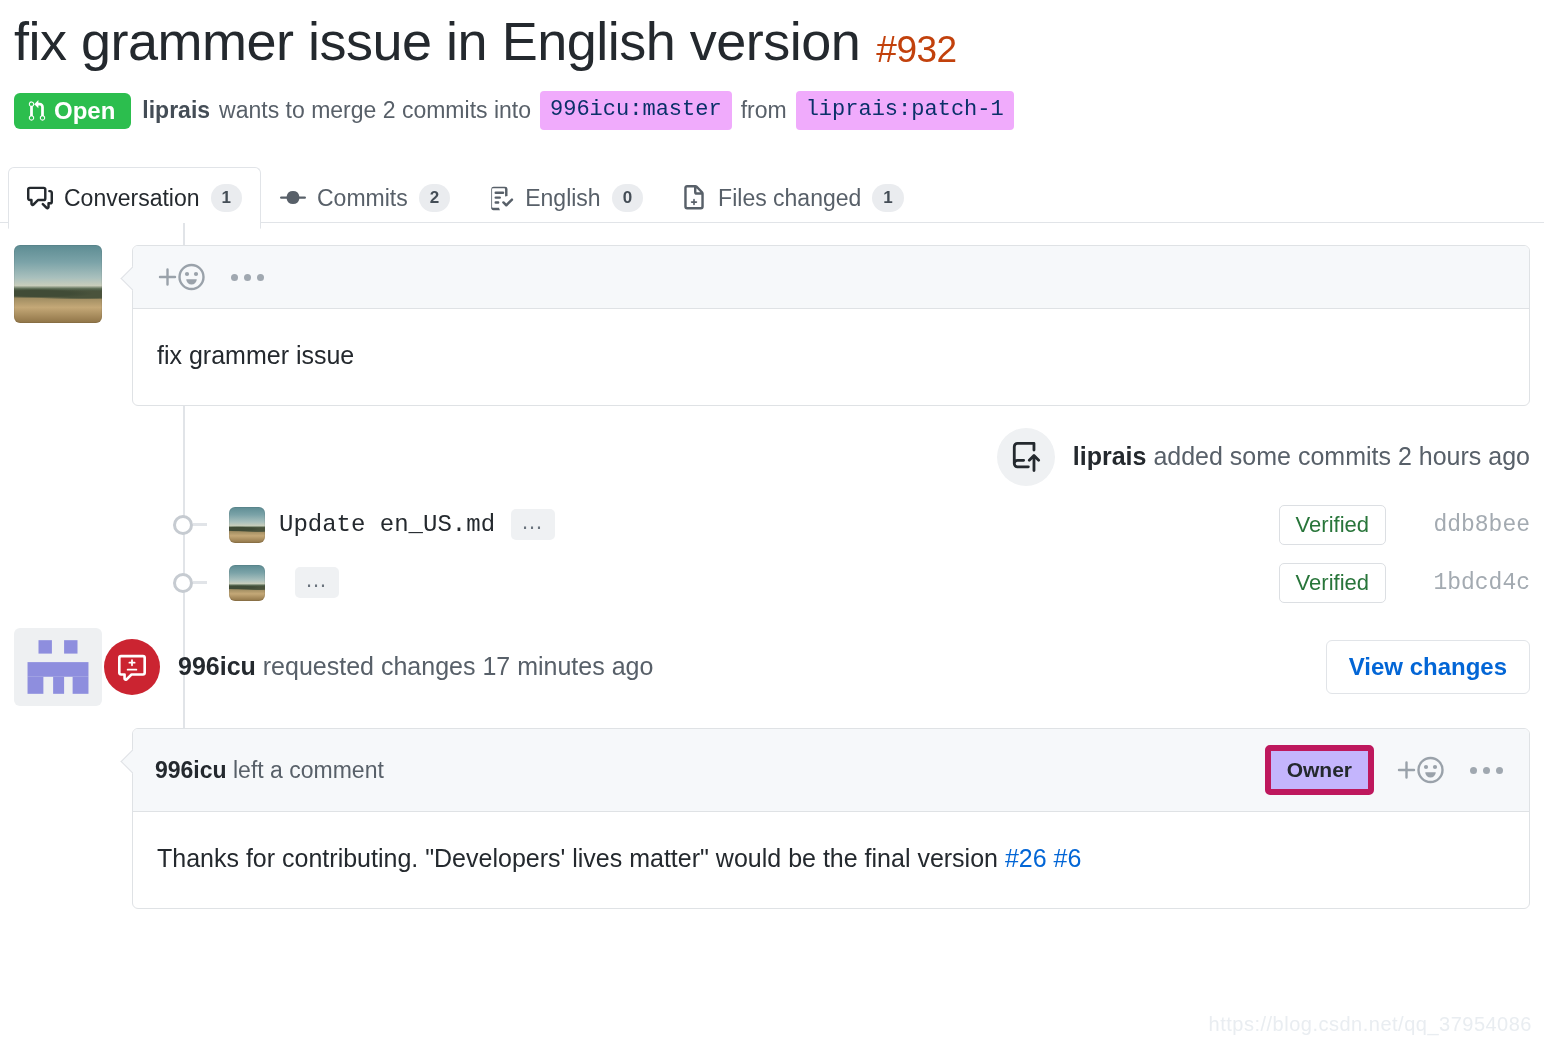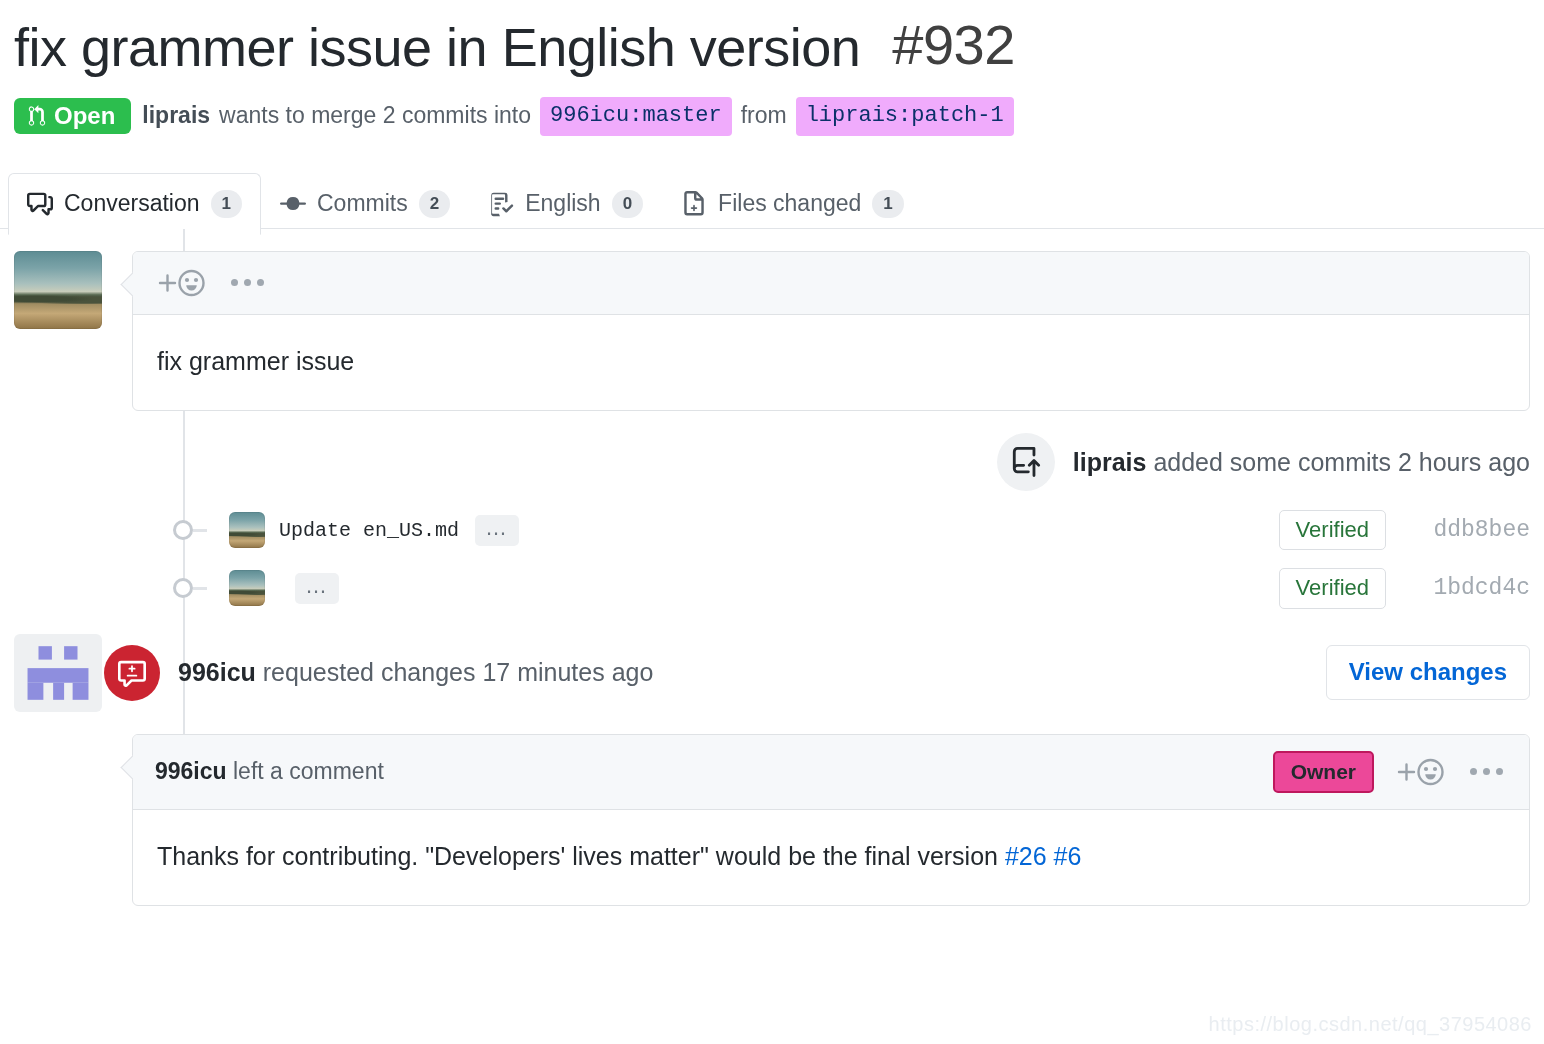--- a/index.html
+++ b/index.html
@@ -16,22 +16,22 @@
   
   .title-row {
     padding: 12px 14px 0 14px;
     display: flex; align-items: flex-end; flex-wrap: wrap;
   }
   .pr-title {
     font-size: 54px; font-weight: 400; line-height: 1.1;
     color: #24292e; letter-spacing: -0.5px;
   }
   .pr-number {
-    font-size: 56px; font-weight: 300; color: #404040;
-    margin-left: 32px; letter-spacing: -0.5px;
+    font-size: 37px; font-weight: 300; color: #c2410c;
+    margin-left: 16px; letter-spacing: -0.5px;
   }
 
   
   .subhead {
     display: flex; align-items: center;
     padding: 20px 14px 0 14px; gap: 11px;
   }
   .state-badge {
     display: inline-flex; align-items: center; gap: 7px;
     background: #2cbe4e; color: #fff;
@@ -121,23 +121,23 @@
   .comment-head {
     display: flex; align-items: center; justify-content: space-between;
     background: #f6f8fa; border-bottom: 1px solid #dfe2e5;
     border-radius: 5px 5px 0 0;
     padding: 16px 22px; position: relative; z-index: 1;
   }
   .comment-head-text { font-size: 23px; color: #586069; }
   .comment-head-text .user { font-weight: 700; color: #24292e; }
   .head-actions { display: flex; align-items: center; gap: 20px; }
   .badge-owner {
-    border: 2px solid #be185d; border-radius: 5px;
+    border: 6px solid #be185d; border-radius: 5px;
     padding: 6px 16px; font-size: 21px; font-weight: 600; color: #24292e;
-    background: #ec4899; line-height: 1.25;
+    background: #c4b5fd; line-height: 1.25;
   }
   .icon-btn { display: flex; align-items: center; cursor: pointer; color: #a0a8b0; }
   .kebab { display:flex; gap:6px; align-items:center; cursor:pointer; padding: 4px; }
   .kebab i { width:7px; height:7px; border-radius:50%; background:#a0a8b0; display:block; }
   .comment-body {
     padding: 28px 24px 30px 24px; font-size: 25px; color: #24292e;
     line-height: 1.5;
   }
   .comment-body a { color: #0366d6; text-decoration: none; }
 
@@ -172,21 +172,21 @@
   }
   .commit-dot {
     width: 20px; height: 20px; border-radius: 50%;
     border: 3px solid #c6cbd1; background: #fff;
     flex: none; z-index: 2; margin-right: 0;
   }
   .dot-wing { width: 14px; height: 3px; background: #e1e4e8; flex:none; }
   .commit-avatar { width: 36px; height: 36px; margin-left: 22px; margin-right: 14px; }
   .commit-msg {
     font-family: "Liberation Mono", monospace;
-    font-size: 20px; color: #24292e; white-space: nowrap;
+    font-size: 24px; color: #24292e; white-space: nowrap;
   }
   .commit-ellipsis {
     background: #eff1f3; border-radius: 5px; margin-left: 16px;
     padding: 2px 10px 7px 10px; color: #6a737d; font-size: 22px;
     line-height: 1; cursor: pointer; letter-spacing: 2px;
   }
   .commit-right {
     margin-left: auto; display: flex; align-items: center; gap: 26px;
   }
   .badge-verified {

